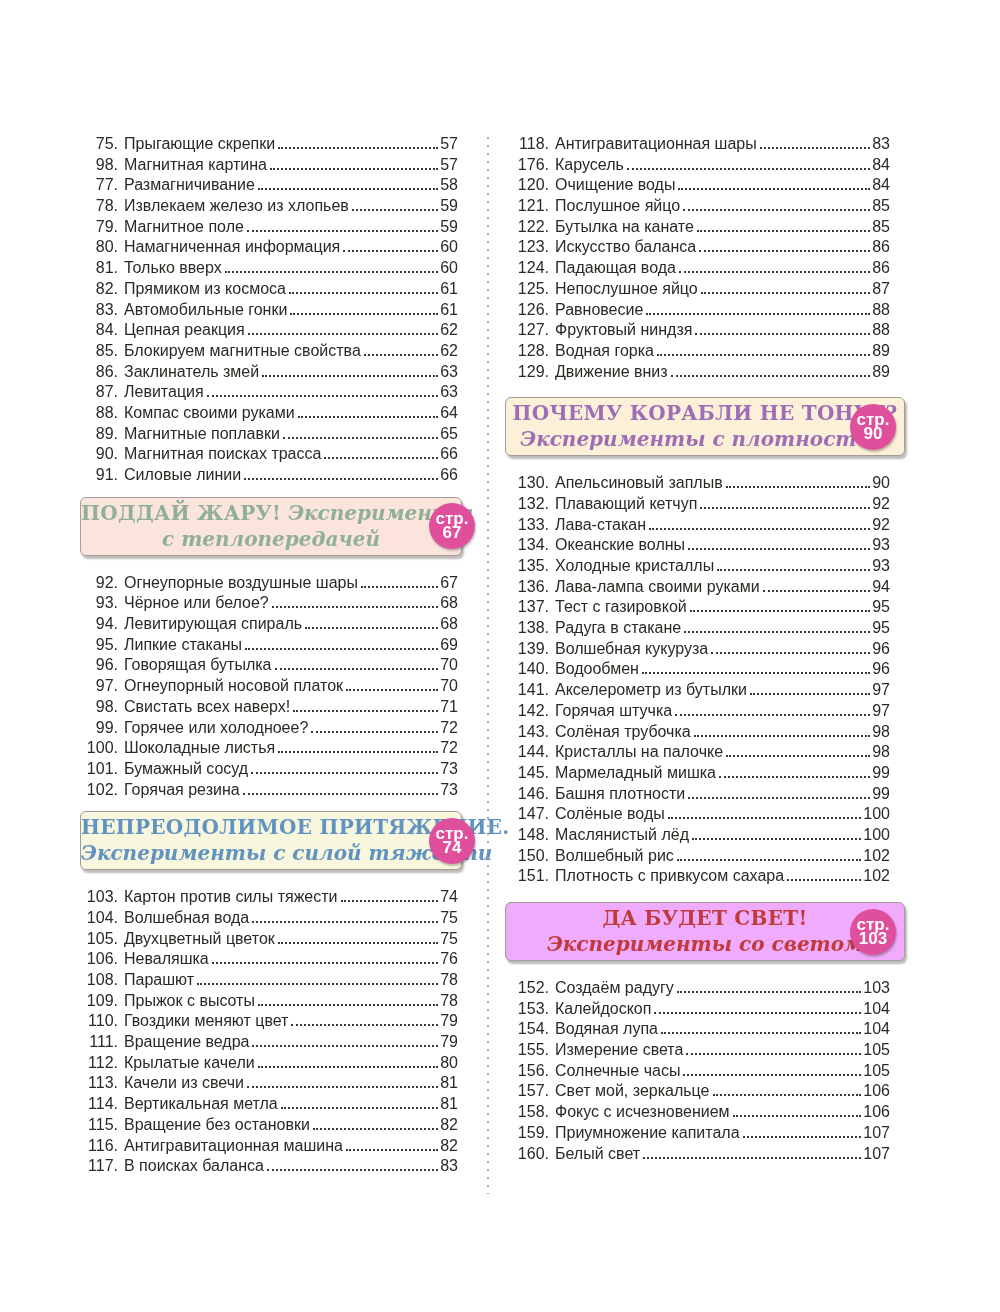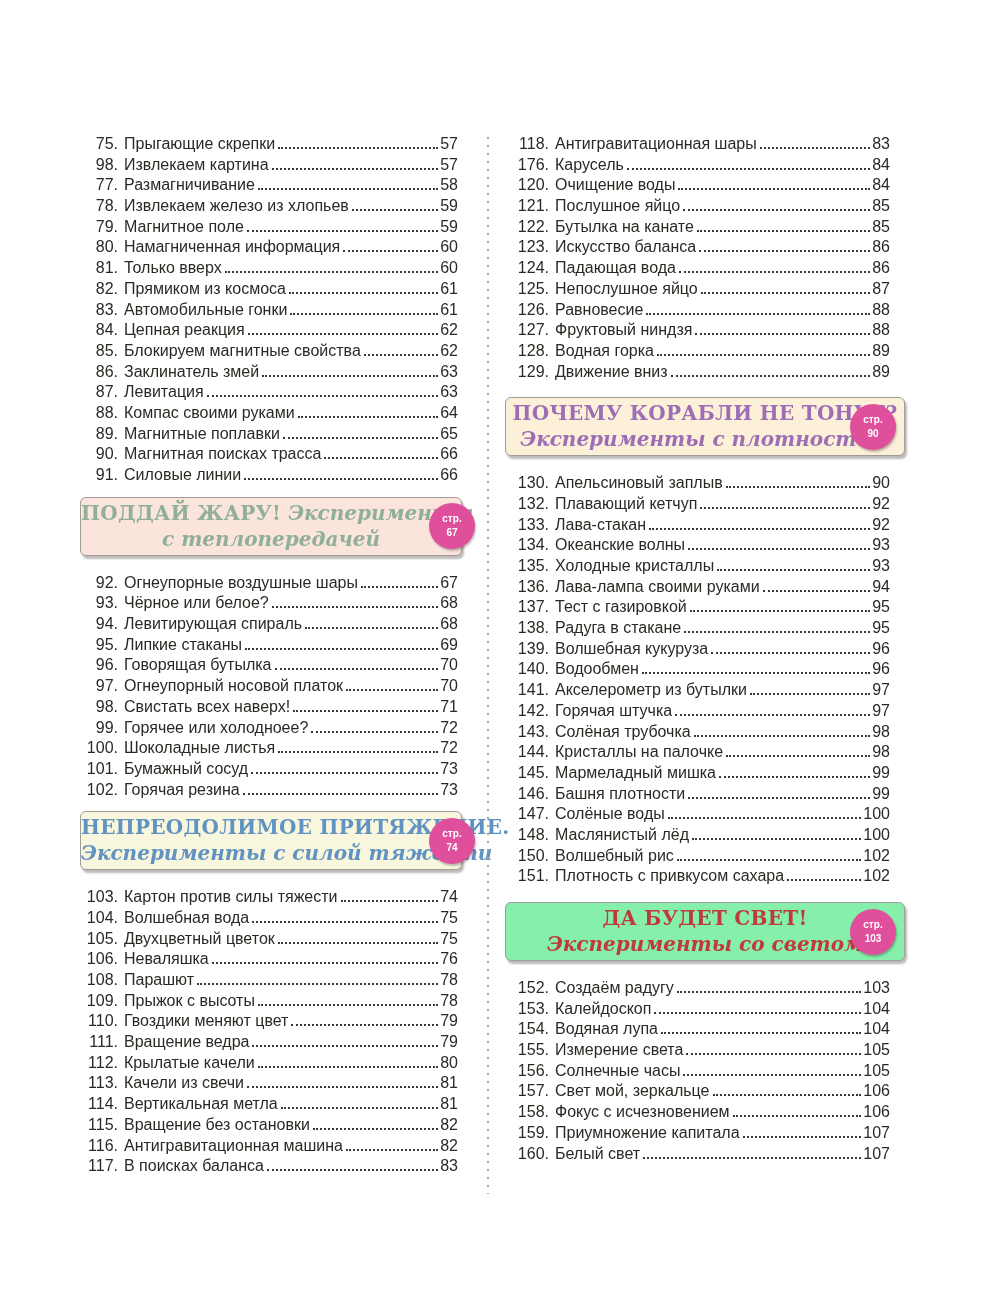--- a/index.html
+++ b/index.html
@@ -33,41 +33,41 @@
     text-align:center;line-height:24px;font-weight:bold;
     font-family:"DejaVu Serif", serif;
   }
   .sec-line{white-space:nowrap;}
   .caps{font-size:20px;letter-spacing:.3px;}
   .it{font-size:20px;font-style:italic;}
   .badge{
     position:absolute;top:50%;transform:translateY(-50%);
     width:46px;height:46px;border-radius:50%;background:#df4f9c;
     color:#fff;display:flex;flex-direction:column;align-items:center;justify-content:center;
-    font-family:"Liberation Sans", sans-serif;font-weight:bold;font-size:10px;line-height:14px;
+    font-family:"Liberation Sans", sans-serif;font-weight:bold;font-size:17px;line-height:14px;
     box-shadow:1px 2px 2px rgba(0,0,0,0.25);
   }
   .col-left .badge{right:-14px;}
   .col-right .badge{right:8px;}
 </style>
 </head>
 <body>
 
 <div>
   <div class="col col-left" id="col-0">
       <div class="entries">
         <div class="row">
           <span class="num">75.</span>
           <span class="title">Прыгающие скрепки</span>
           <span class="dots"></span>
           <span class="pg">57</span>
         </div>
         <div class="row">
           <span class="num">98.</span>
-          <span class="title">Извлекаем картина</span>
+          <span class="title">Магнитная картина</span>
           <span class="dots"></span>
           <span class="pg">57</span>
         </div>
         <div class="row">
           <span class="num">77.</span>
           <span class="title">Размагничивание</span>
           <span class="dots"></span>
           <span class="pg">58</span>
         </div>
         <div class="row">
@@ -531,21 +531,21 @@
           <span class="dots"></span>
           <span class="pg">102</span>
         </div>
         <div class="row">
           <span class="num">151.</span>
           <span class="title">Плотность с привкусом сахара</span>
           <span class="dots"></span>
           <span class="pg">102</span>
         </div>
       </div>
-      <div class="sec-box" style="background: #86efac; color: rgb(192, 58, 60);">
+      <div class="sec-box" style="background: #f0abfc; color: rgb(192, 58, 60);">
         <div class="sec-text">
           <div class="sec-line"><span class="caps">ДА БУДЕТ СВЕТ!</span></div>
           <div class="sec-line"><span class="it">Эксперименты со светом</span></div>
         </div>
         <div class="badge">
           <span class="badge-label">стр.</span>
           <span class="badge-page">103</span>
         </div>
       </div>
       <div class="entries">

